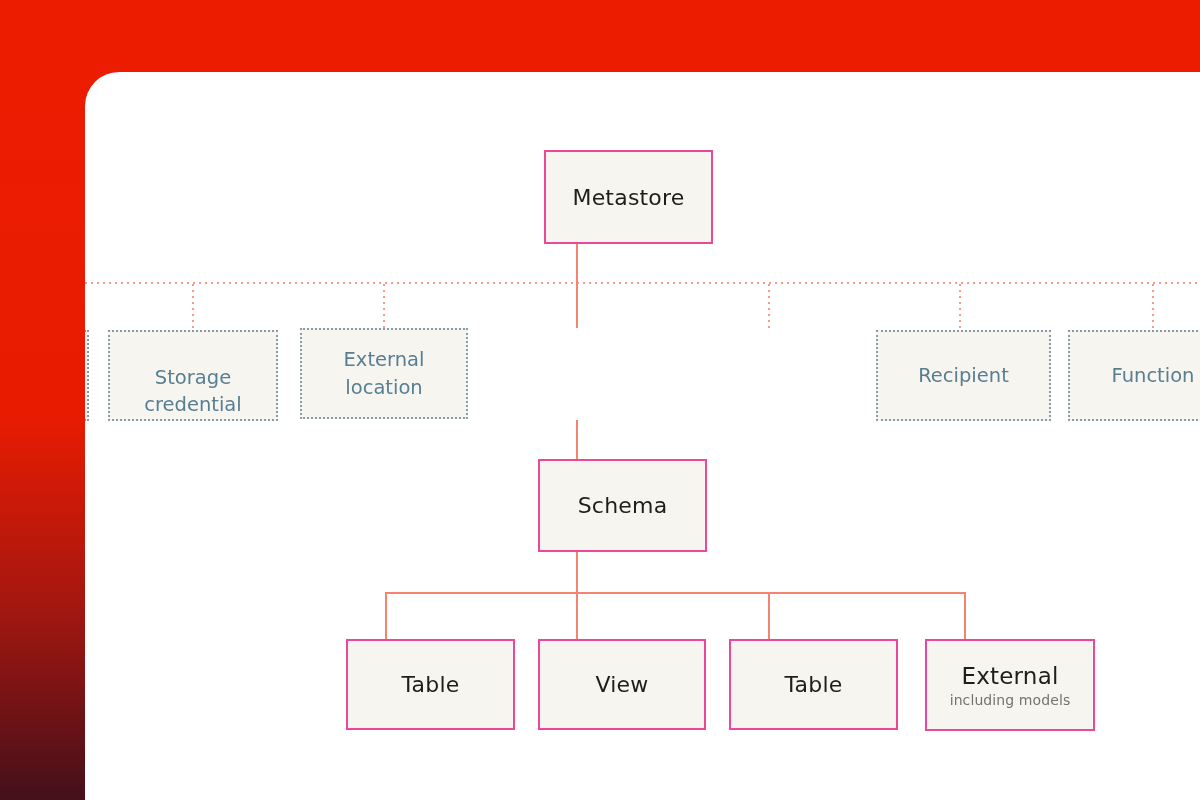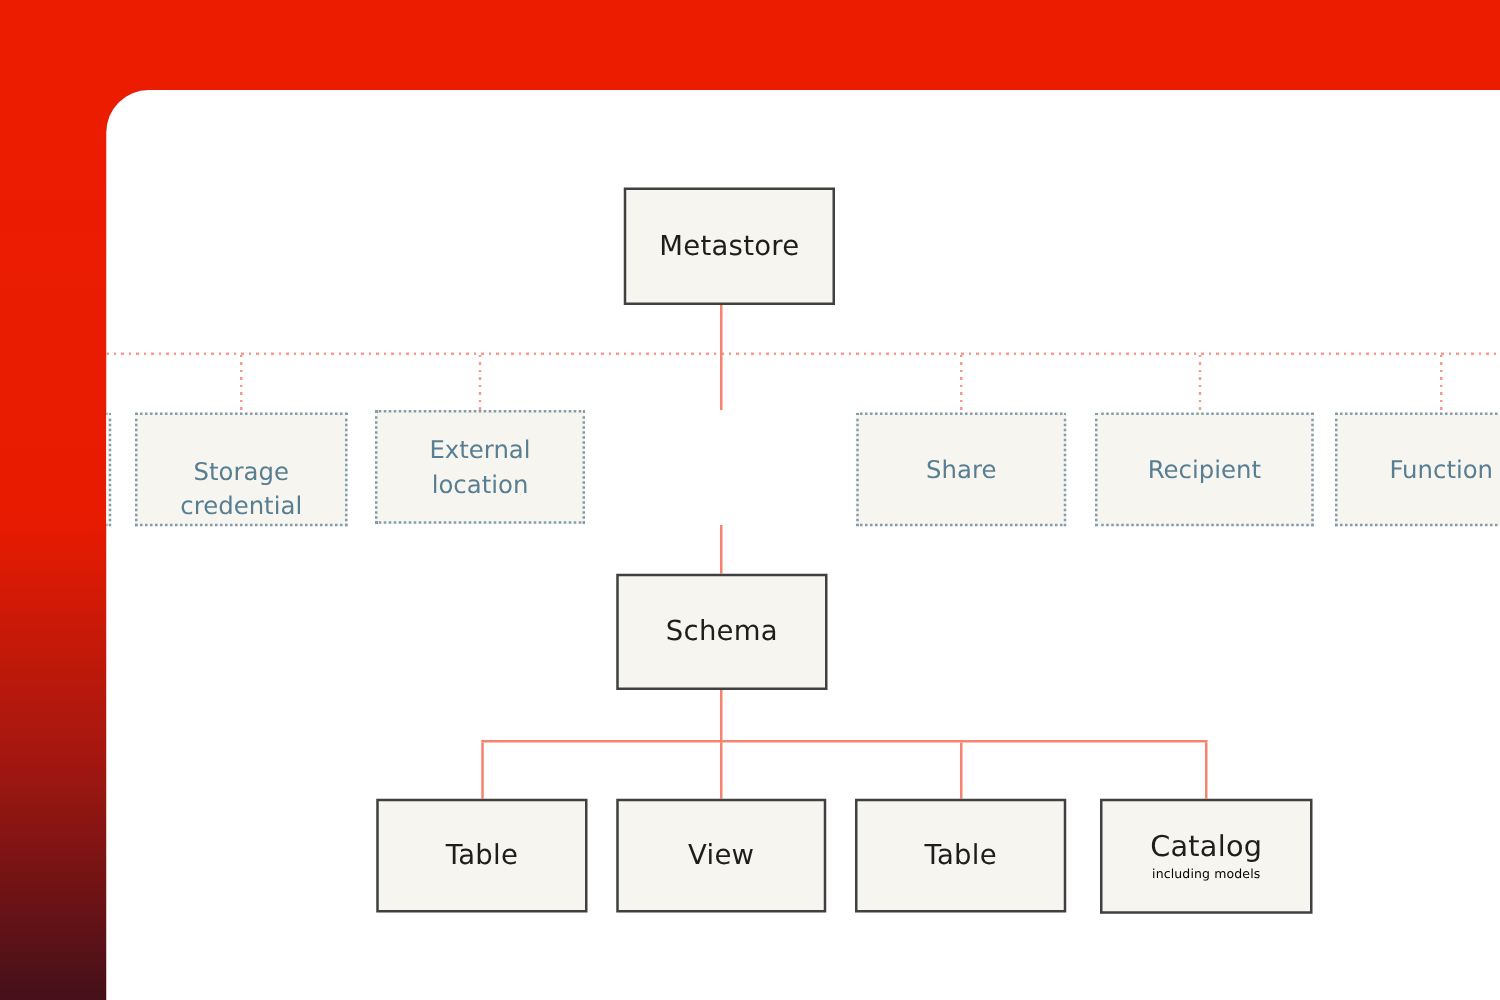--- a/index.html
+++ b/index.html
@@ -14,29 +14,29 @@
     background:#ffffff; border-top-left-radius:34px; overflow:hidden;
   }
 
   
   .node {
     position:absolute; background:#f6f5f0;
     display:flex; flex-direction:column; align-items:center; justify-content:center;
     text-align:center;
   }
   .node.solid {
-    border:2px solid #404040; color:#201e1d;
-    font-size:22px; letter-spacing:.2px;
+    border:2px solid #ec4899; color:#201e1d;
+    font-size:22px; letter-spacing:.2px;margin-left:45px;
   }
   .node.dashed {
     border:2px dotted #849cab; color:#587e92;
     font-size:19.5px; line-height:1.42;
   }
   .node.dashed .lbl { max-width:122px; }
-  .node .sub { font-size:10px; color:#000000; margin-top:3px; letter-spacing:.1px; }
+  .node .sub { font-size:14px; color:#737373; margin-top:3px; letter-spacing:.1px; }
 
   
   .vline { position:absolute; width:2px; background:#f5836f; }
   .hline { position:absolute; height:2px; background:#f5836f; }
   .dot-h {
     position:absolute; height:2px;
     background-image:repeating-linear-gradient(90deg,#f59b8b 0 2px,transparent 2px 6px);
   }
   .dot-v {
     position:absolute; width:2px;
@@ -81,37 +81,34 @@
 
     <div class="node solid" style="left:216px; top:567px; width:169px; height:91px;">
       <span class="lbl">Table</span>
     </div>
 
     <div class="node solid" style="left:599px; top:567px; width:169px; height:91px;">
       <span class="lbl">Table</span>
     </div>
 
     <div class="node solid" style="left:795px; top:567px; width:170px; height:92px; font-size:23px;">
-      <span class="lbl">Catalog</span>
+      <span class="lbl">External</span>
       <span class="sub">including models</span>
     </div>
 
     <div class="node dashed" style="left:-160px; top:258px; width:164px; height:91px;"></div>
 
     <div class="node dashed" style="left:23px; top:258px; width:170px; height:91px;justify-content:flex-end;">
       <span class="lbl">Storage credential</span>
     </div>
 
     <div class="node dashed" style="left:215px; top:256px; width:168px; height:91px;">
       <span class="lbl">External location</span>
     </div>
 
-    <div class="node dashed" style="left:600px; top:258px; width:168px; height:91px;">
-      <span class="lbl">Share</span>
-    </div>
 
     <div class="node dashed" style="left:791px; top:258px; width:175px; height:91px;">
       <span class="lbl">Recipient</span>
     </div>
 
     <div class="node dashed" style="left:983px; top:258px; width:170px; height:91px;">
       <span class="lbl">Function</span>
     </div>
 
   </div>

